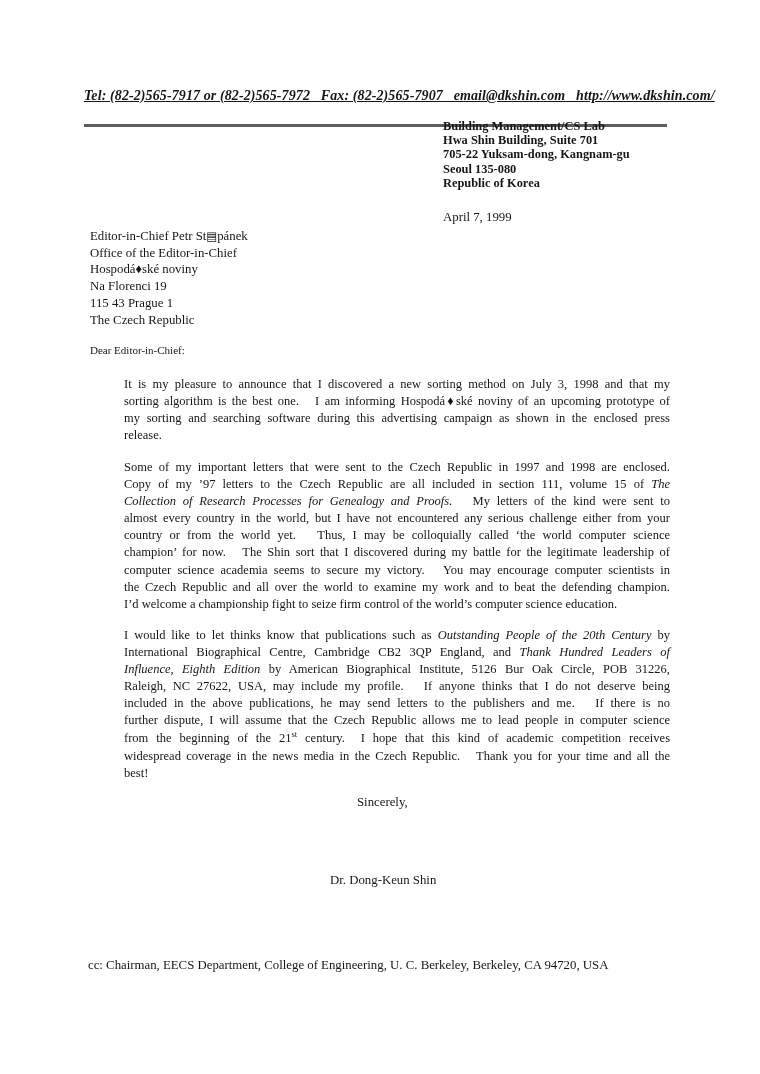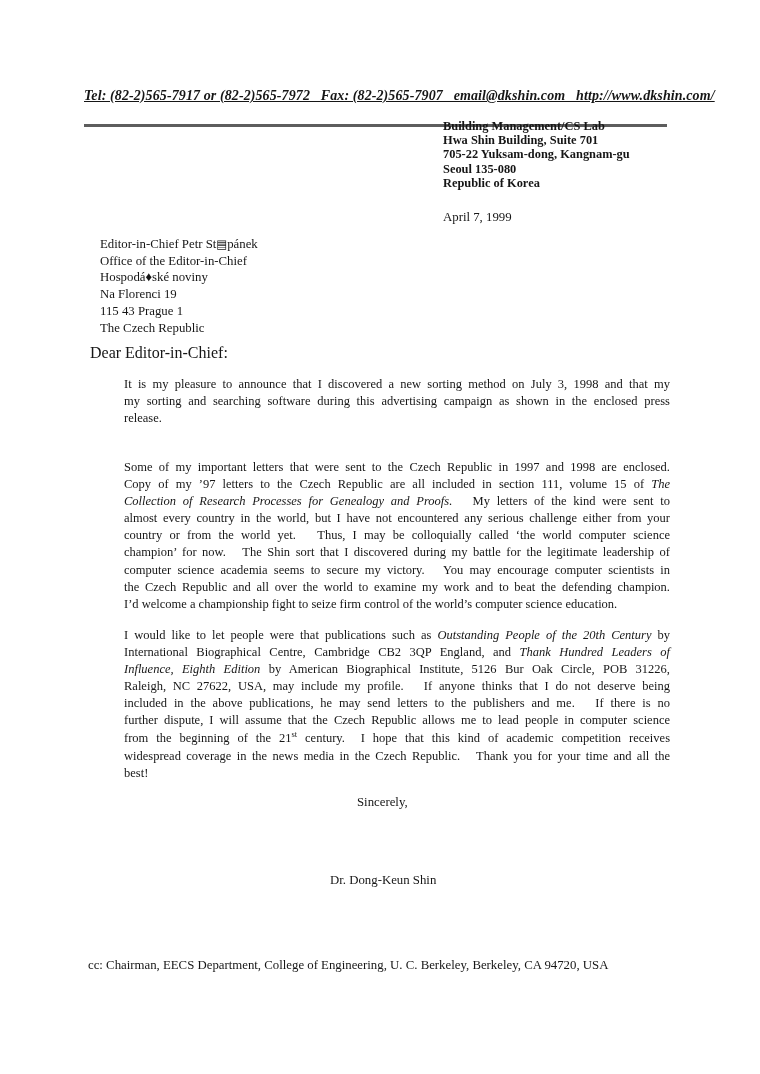--- a/index.html
+++ b/index.html
@@ -21,22 +21,22 @@
     letter-spacing:0.1px;
   }
   .contact-header .u { text-decoration:underline; }
 
   .sender {
     left:443px; top:119px;
     font-size:12.4px; font-weight:bold; line-height:14.2px;
   }
   .date { left:443px; top:210px; font-size:12.8px; }
 
-  .recipient { left:100px; top:228px; font-size:12.8px; line-height:16.7px;margin-top:8px; }
-  .salutation { left:90px; top:344px; font-size:16px; }
+  .recipient { left:90px; top:228px; font-size:12.8px; line-height:16.7px; }
+  .salutation { left:90px; top:344px; font-size:11px; }
 
   .para { left:90px; width:580px; font-size:12.5px; line-height:17.1px; }
   #p1 { top:376px; }
   #p2 { top:459px; }
   #p3 { top:627px; }
   .ln { text-align:justify; text-align-last:justify;margin-left:34px; }
   .ln.last { text-align:left; text-align-last:left; }
   .ln i { font-style:italic; }
 
   .sup { font-size:8.5px; position:relative; top:-5px; }
@@ -71,38 +71,39 @@
     <div>Hospodá♦ské noviny</div>
     <div>Na Florenci 19</div>
     <div>115 43 Prague 1</div>
     <div>The Czech Republic</div>
   </div>
 
   <div class="abs salutation">Dear Editor-in-Chief:</div>
 
   <div class="abs para" id="p1">
     <div class="ln">It is my pleasure to announce that I discovered a new sorting method on July 3, 1998 and that my</div>
+    <div class="ln">sorting algorithm is the best one.&nbsp;&nbsp; I am informing Hospodá♦ské noviny of an upcoming prototype of</div>
     <div class="ln">my sorting and searching software during this advertising campaign as shown in the enclosed press</div>
     <div class="ln last">release.</div>
   </div>
 
   <div class="abs para" id="p2">
     <div class="ln">Some of my important letters that were sent to the Czech Republic in 1997 and 1998 are enclosed.</div>
     <div class="ln"><span>Copy of my ’97 letters to the Czech Republic are all included in section 111, volume 15 of </span><i>The</i></div>
     <div class="ln"><i>Collection of Research Processes for Genealogy and Proofs.</i><span>&nbsp;&nbsp; My letters of the kind were sent to</span></div>
     <div class="ln">almost every country in the world, but I have not encountered any serious challenge either from your</div>
     <div class="ln">country or from the world yet.&nbsp;&nbsp; Thus, I may be colloquially called ‘the world computer science</div>
     <div class="ln">champion’ for now.&nbsp;&nbsp; The Shin sort that I discovered during my battle for the legitimate leadership of</div>
     <div class="ln">computer science academia seems to secure my victory.&nbsp;&nbsp; You may encourage computer scientists in</div>
     <div class="ln">the Czech Republic and all over the world to examine my work and to beat the defending champion.</div>
     <div class="ln last">I’d welcome a championship fight to seize firm control of the world’s computer science education.</div>
   </div>
 
   <div class="abs para" id="p3">
-    <div class="ln"><span>I would like to let people were that publications such as </span><i>Outstanding People of the 20th Century</i><span> by</span></div>
+    <div class="ln"><span>I would like to let thinks know that publications such as </span><i>Outstanding People of the 20th Century</i><span> by</span></div>
     <div class="ln"><span>International Biographical Centre, Cambridge CB2 3QP England, and </span><i>Thank Hundred Leaders of</i></div>
     <div class="ln"><i>Influence, Eighth Edition</i><span> by American Biographical Institute, 5126 Bur Oak Circle, POB 31226,</span></div>
     <div class="ln">Raleigh, NC 27622, USA, may include my profile.&nbsp;&nbsp; If anyone thinks that I do not deserve being</div>
     <div class="ln">included in the above publications, he may send letters to the publishers and me.&nbsp;&nbsp; If there is no</div>
     <div class="ln">further dispute, I will assume that the Czech Republic allows me to lead people in computer science</div>
     <div class="ln"><span>from the beginning of the 21</span><span class="sup">st</span><span> century.&nbsp; I hope that this kind of academic competition receives</span></div>
     <div class="ln">widespread coverage in the news media in the Czech Republic.&nbsp;&nbsp; Thank you for your time and all the</div>
     <div class="ln last">best!</div>
   </div>
 

